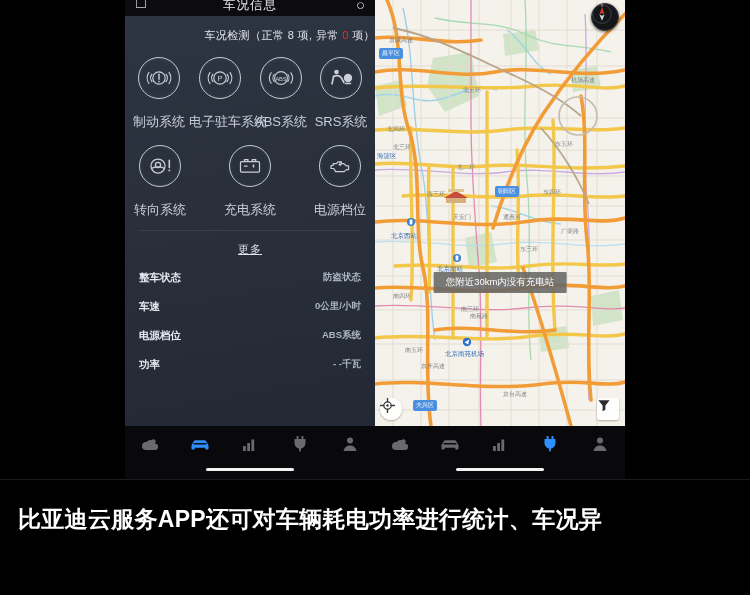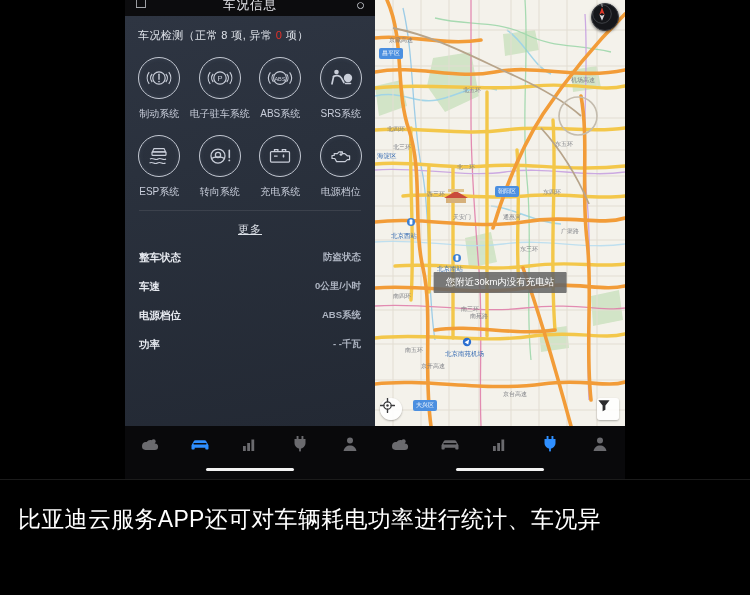--- a/index.html
+++ b/index.html
@@ -17,30 +17,30 @@
             display:flex;align-items:center;justify-content:center;}
   .l-header .l-title{color:#e9e9ee;font-size:12.5px;letter-spacing:1px;
             position:relative;top:-3px;}
   .l-hdr-ico{position:absolute;top:-4px;color:#cfd2d8;font-size:13px;}
   .l-hdr-ico.left{left:10px;}
   .l-hdr-ico.right{right:10px;font-size:15px;}
 
   .l-body{position:absolute;top:16px;left:0;width:250px;height:410px;
           background:linear-gradient(170deg,#2e3542 0%,#2a313d 35%,#232934 100%);}
 
-  .diag-title{text-align:left;color:#dfe3ea;font-size:11px;padding:12px 0 0 0;letter-spacing:.4px;margin-left:13px;}
+  .diag-title{text-align:right;color:#dfe3ea;font-size:11px;padding:12px 0 0 0;letter-spacing:.4px;margin-left:13px;}
   .diag-title .bad{color:#e63027;}
 
   .icon-grid{display:flex;justify-content:space-between;padding:14px 4px 0 4px;}
   .icon-cell{width:62px;text-align:center;}
   .icon-ring{width:40px;height:40px;border:1.3px solid #c3c8d2;border-radius:50%;
              margin:0 auto;display:flex;align-items:center;justify-content:center;
              box-shadow:0 0 5px rgba(160,175,200,.12) inset;}
   .icon-ring svg{display:block;}
-  .icon-label{color:#c9cedb;font-size:10px;margin-top:8px;white-space:nowrap;}
+  .icon-label{color:#c9cedb;font-size:13px;margin-top:14px;white-space:nowrap;}
 
   .sep{height:1px;background:rgba(255,255,255,.09);margin:11px 14px 0 14px;}
   .more{text-align:center;color:#dfe3ea;font-size:11px;padding:11px 0 6px 0;letter-spacing:1px;text-decoration:underline;}
 
   .stat-list{padding:0 14px;font-weight:bold;}
   .stat-row{display:flex;justify-content:space-between;align-items:center;height:29px;}
   .stat-k{color:#e7eaf0;font-size:10.5px;}
   .stat-v{color:#aeb5c2;font-size:9.5px;}
 
   
@@ -67,21 +67,21 @@
   .tabbar{position:absolute;left:0;bottom:0;width:250px;height:54px;background:#09090b;}
   .tabs{display:flex;height:36px;align-items:center;}
   .tab{flex:1;display:flex;align-items:center;justify-content:center;}
   .tab svg{display:block;}
   .homebar{position:absolute;left:50%;transform:translateX(-50%);bottom:9px;
            width:88px;height:3.5px;border-radius:2px;background:#f2f2f2;}
 
   
   #caption{position:absolute;left:0;top:480px;width:750px;height:115px;background:#000;}
   #caption .ctext{color:#fff;font-size:23px;line-height:34px;padding:22px 18px 0 18px;
-                  letter-spacing:.3px;}
+                  letter-spacing:.3px;font-weight:bold;}
   .thinline{position:absolute;top:479px;left:0;width:750px;height:1px;background:#1b1b1b;}
 </style>
 </head>
 <body>
 
 <div id="root">
 
   <div class="shot" id="left-phone">
 
     <div class="l-header">
@@ -148,33 +148,20 @@
               <path d="M5.6 9.6l-1.6 7.2" fill="none" stroke="#c9ced9" stroke-width="1.7" stroke-linecap="round"></path>
               <circle cx="20" cy="11" r="4.2" fill="#c9ced9"></circle>
               <path d="M17.5 16.5h5" stroke="#c9ced9" stroke-width="1.6" stroke-linecap="round"></path>
             </svg>
           </div>
           <div class="icon-label">SRS系统</div>
         </div>
       </div>
 
       <div class="icon-grid">
-        <div class="icon-cell">
-          <div class="icon-ring">
-            <svg width="26" height="22" viewBox="0 0 26 22">
-              <g fill="none" stroke="#c9ced9" stroke-width="1.2">
-                <path d="M8 3.6h10l1.6 3.2H6.4z"></path>
-                <rect x="6" y="6.8" width="14" height="3.6" rx="1"></rect>
-                <path d="M4 14c3-2 5 2 8 0s5 2 8 0"></path>
-                <path d="M3.5 18c3-2 5 2 8 0s5 2 8 0"></path>
-              </g>
-            </svg>
-          </div>
-          <div class="icon-label">ESP系统</div>
-        </div>
 
         <div class="icon-cell">
           <div class="icon-ring">
             <svg width="26" height="22" viewBox="0 0 26 22">
               <g fill="none" stroke="#c9ced9" stroke-width="1.25">
                 <circle cx="11" cy="11" r="7"></circle>
                 <circle cx="11" cy="10" r="2.6"></circle>
                 <path d="M4.4 13.4c2.6-2.2 10.6-2.2 13.2 0"></path>
               </g>
               <path d="M22.3 5.4v7.2" stroke="#c9ced9" stroke-width="1.6" stroke-linecap="round"></path>

